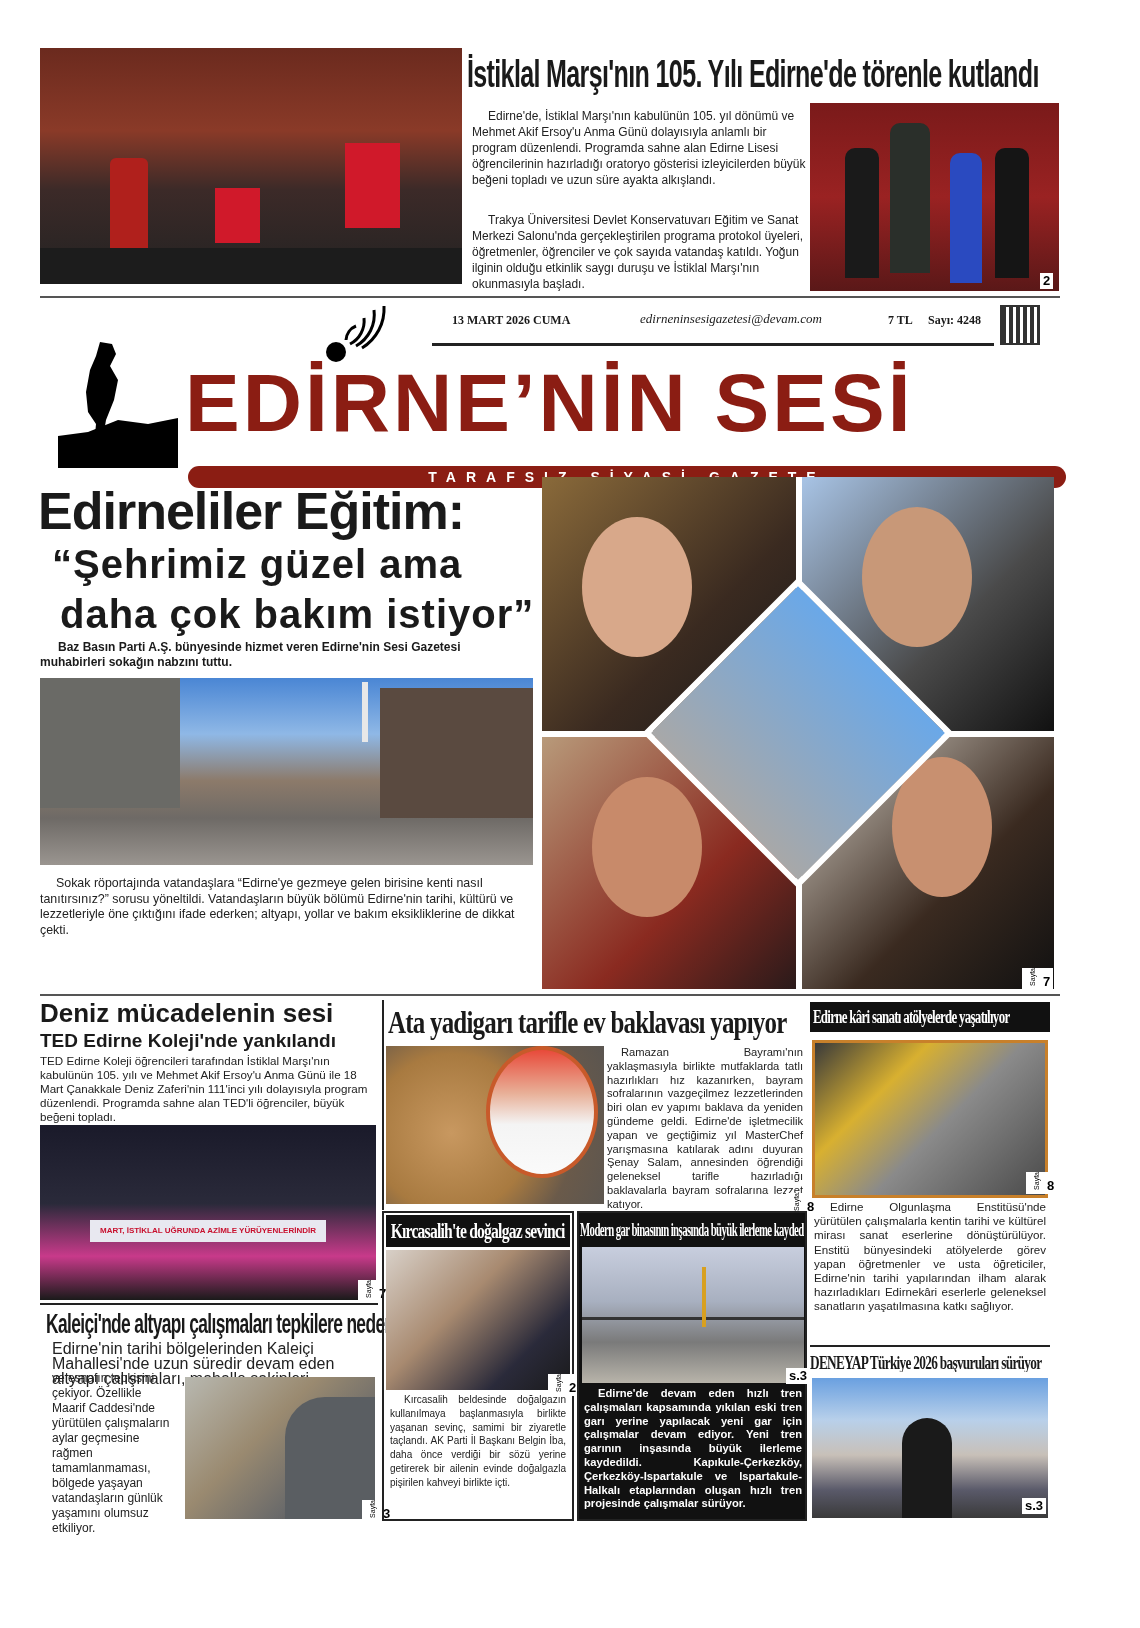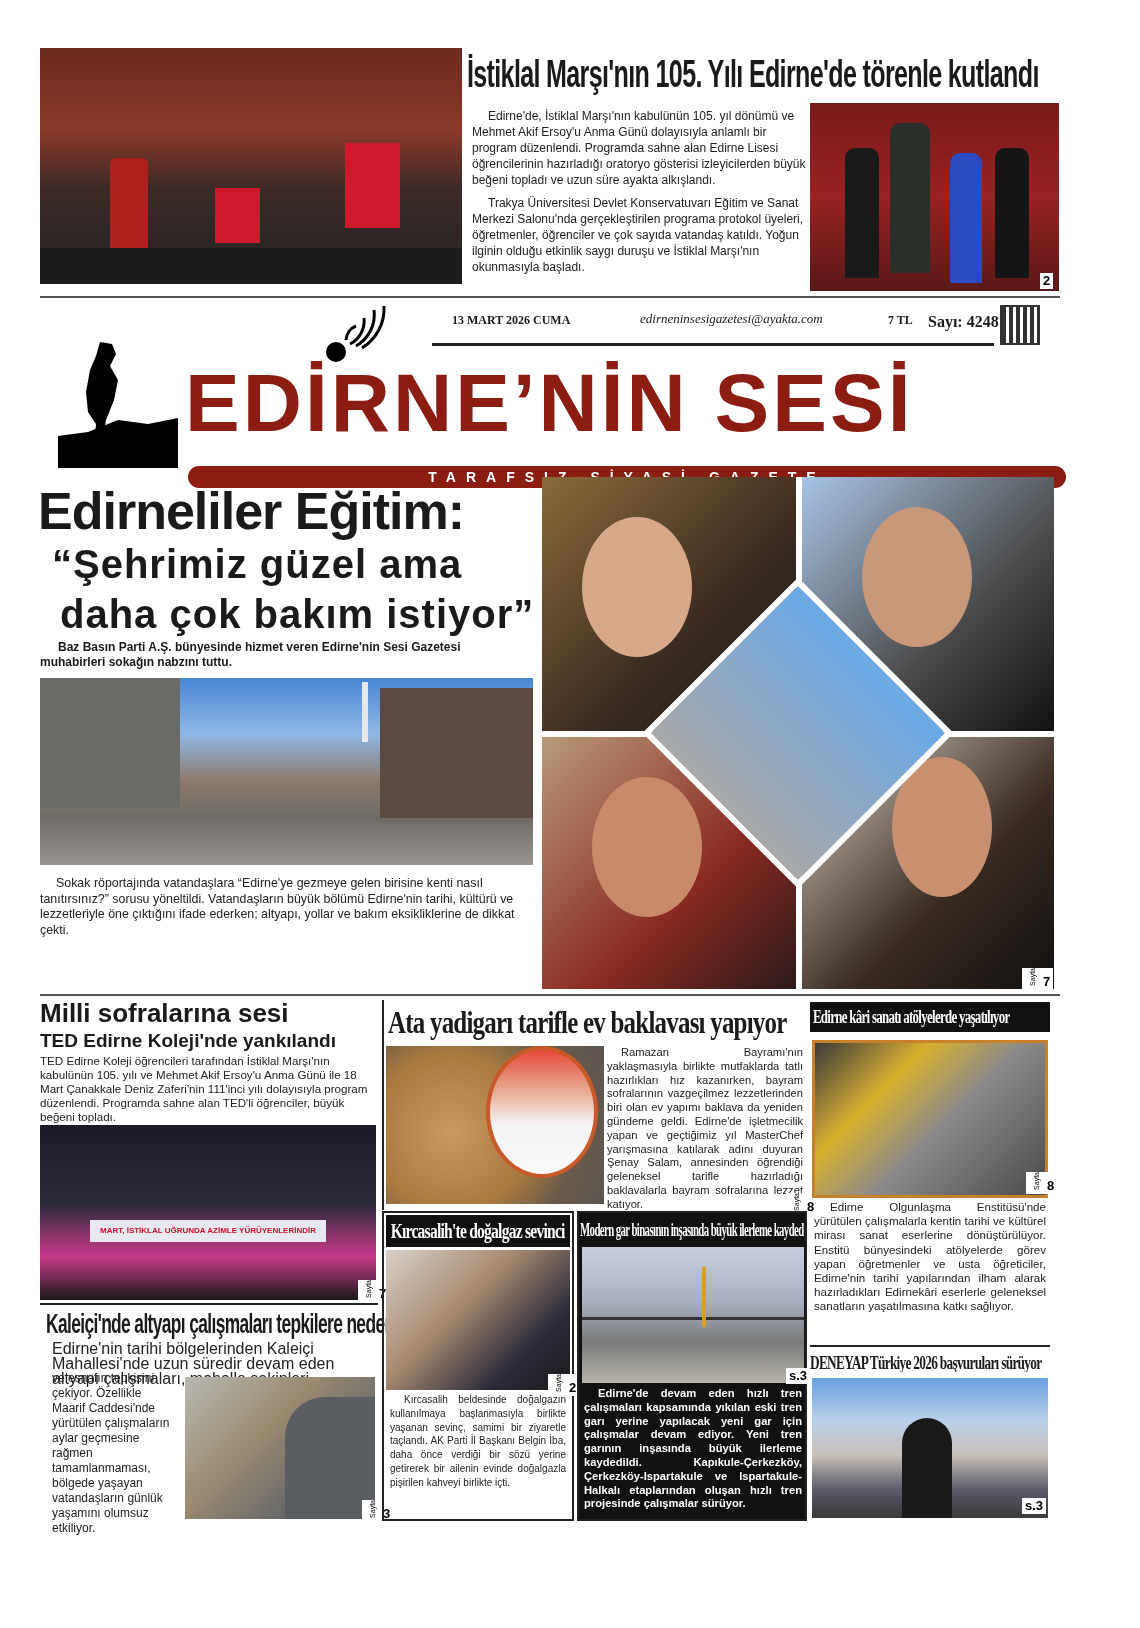--- a/index.html
+++ b/index.html
@@ -25,36 +25,36 @@
 
 <div class="photo" style="left:40px;top:48px;width:422px;height:236px;background:linear-gradient(180deg,#6b2a1e 0%,#8a3a28 35%,#3c2a28 60%,#222 100%);">
   <div class="abs" style="left:175px;top:140px;width:45px;height:55px;background:#d0192a;"></div>
   <div class="abs" style="left:305px;top:95px;width:55px;height:85px;background:#d0192a;"></div>
   <div class="abs" style="left:70px;top:110px;width:38px;height:110px;background:#b0201c;border-radius:6px;"></div>
   <div class="abs" style="left:0;top:200px;width:422px;height:36px;background:#1c1c1c;"></div>
 </div>
 <div class="abs cond" style="left:467px;top:50px;font-size:38px;line-height:48px;transform:scaleX(0.66);">İstiklal Marşı'nın 105. Yılı Edirne'de törenle kutlandı</div>
 <div class="abs body-text" style="left:472px;top:108px;width:335px;">
   <p>Edirne'de, İstiklal Marşı'nın kabulünün 105. yıl dönümü ve Mehmet Akif Ersoy'u Anma Günü dolayısıyla anlamlı bir program düzenlendi. Programda sahne alan Edirne Lisesi öğrencilerinin hazırladığı oratoryo gösterisi izleyicilerden büyük beğeni topladı ve uzun süre ayakta alkışlandı.</p>
-  <p style="margin-top:7px;">Trakya Üniversitesi Devlet Konservatuvarı Eğitim ve Sanat Merkezi Salonu'nda gerçekleştirilen programa protokol üyeleri, öğretmenler, öğrenciler ve çok sayıda vatandaş katıldı. Yoğun ilginin olduğu etkinlik saygı duruşu ve İstiklal Marşı'nın okunmasıyla başladı.</p>
+  <p style="margin-top:24px;">Trakya Üniversitesi Devlet Konservatuvarı Eğitim ve Sanat Merkezi Salonu'nda gerçekleştirilen programa protokol üyeleri, öğretmenler, öğrenciler ve çok sayıda vatandaş katıldı. Yoğun ilginin olduğu etkinlik saygı duruşu ve İstiklal Marşı'nın okunmasıyla başladı.</p>
 </div>
 <div class="photo" style="left:810px;top:103px;width:249px;height:188px;background:linear-gradient(180deg,#7a1a1a 0%,#9a2222 50%,#5a1818 100%);">
   <div class="abs" style="left:80px;top:20px;width:40px;height:150px;background:#2a2f2a;border-radius:10px 10px 0 0;"></div>
   <div class="abs" style="left:35px;top:45px;width:34px;height:130px;background:#1a1a1a;border-radius:10px 10px 0 0;"></div>
   <div class="abs" style="left:140px;top:50px;width:32px;height:130px;background:#2a4ac0;border-radius:10px 10px 0 0;"></div>
   <div class="abs" style="left:185px;top:45px;width:34px;height:130px;background:#151515;border-radius:10px 10px 0 0;"></div>
 </div>
 <div class="page-tag" style="left:1040px;top:273px;">2</div>
 
 <div class="hr" style="left:40px;top:296px;width:1020px;height:2px;"></div>
 
 <div class="abs" style="left:452px;top:313px;font-family:'Liberation Serif',serif;font-weight:bold;font-size:12px;">13 MART 2026 CUMA</div>
-<div class="abs" style="left:640px;top:311px;font-family:'Liberation Serif',serif;font-style:italic;font-size:13px;">edirneninsesigazetesi@ayakta.com</div>
+<div class="abs" style="left:640px;top:311px;font-family:'Liberation Serif',serif;font-style:italic;font-size:13px;">edirneninsesigazetesi@devam.com</div>
 <div class="abs" style="left:888px;top:313px;font-family:'Liberation Serif',serif;font-weight:bold;font-size:12px;">7 TL</div>
-<div class="abs" style="left:928px;top:313px;font-family:'Liberation Serif',serif;font-weight:bold;font-size:16px;">Sayı: 4248</div>
+<div class="abs" style="left:928px;top:313px;font-family:'Liberation Serif',serif;font-weight:bold;font-size:12px;">Sayı: 4248</div>
 <div class="abs" style="left:1000px;top:305px;width:40px;height:40px;border:2px solid #000;background:repeating-linear-gradient(90deg,#000 0 4px,#fff 4px 7px),#fff;opacity:0.8;"></div>
 <div class="hr" style="left:432px;top:343px;width:562px;height:3px;background:#222;"></div>
 
 <div class="abs" style="left:58px;top:340px;width:120px;height:128px;">
   <svg width="120" height="128" viewBox="0 0 120 128">
     <path d="M42 2 L54 4 L58 14 L52 26 L60 40 L56 60 L48 80 L44 104 L36 106 L38 84 L30 72 L28 52 L32 30 L38 16 Z" fill="#000"></path>
     <path d="M0 128 L0 96 L30 92 L60 80 L90 84 L120 78 L120 128 Z" fill="#000"></path>
   </svg>
 </div>
 <div class="abs" style="left:320px;top:304px;width:80px;height:60px;">
@@ -92,21 +92,21 @@
   <div class="abs" style="left:0;top:260px;width:254px;height:252px;background:linear-gradient(135deg,#b89a7a,#8a2a20 60%,#2a1a1a);"></div>
   <div class="abs" style="left:50px;top:300px;width:110px;height:140px;border-radius:50%;background:#c88a6a;"></div>
   <div class="abs" style="left:260px;top:260px;width:252px;height:252px;background:linear-gradient(135deg,#d8d2c8,#3a2a20 60%,#111);"></div>
   <div class="abs" style="left:350px;top:280px;width:100px;height:140px;border-radius:50%;background:#c89070;"></div>
   <div class="abs" style="left:146px;top:146px;width:220px;height:220px;background:linear-gradient(180deg,#6aa8e8,#a8a8a8);transform:rotate(45deg);border:6px solid #fff;"></div>
 </div>
 <div class="page-tag" style="left:1022px;top:968px;"><span class="sm">Sayfa</span><span>7</span></div>
 
 <div class="hr" style="left:40px;top:994px;width:1020px;height:2px;"></div>
 
-<div class="abs" style="left:40px;top:998px;font-size:26px;font-weight:bold;line-height:30px;white-space:nowrap;">Milli sofralarına sesi</div>
+<div class="abs" style="left:40px;top:998px;font-size:26px;font-weight:bold;line-height:30px;white-space:nowrap;">Deniz mücadelenin sesi</div>
 <div class="abs" style="left:40px;top:1029px;font-size:19px;font-weight:bold;line-height:24px;white-space:nowrap;">TED Edirne Koleji'nde yankılandı</div>
 <div class="abs body-text" style="left:40px;top:1054px;width:338px;font-size:11.6px;line-height:14px;">TED Edirne Koleji öğrencileri tarafından İstiklal Marşı'nın kabulünün 105. yılı ve Mehmet Akif Ersoy'u Anma Günü ile 18 Mart Çanakkale Deniz Zaferi'nin 111'inci yılı dolayısıyla program düzenlendi. Programda sahne alan TED'li öğrenciler, büyük beğeni topladı.</div>
 <div class="photo" style="left:40px;top:1125px;width:336px;height:175px;background:linear-gradient(180deg,#1a1a2a 0%,#2a2a3a 45%,#c83a8a 75%,#1a1a1a 100%);">
   <div class="abs" style="left:50px;top:95px;width:236px;height:22px;background:#e8e8f0;color:#c8102e;font-size:8px;font-weight:bold;text-align:center;line-height:22px;">MART, İSTİKLAL UĞRUNDA AZİMLE YÜRÜYENLERİNDİR</div>
 </div>
 <div class="page-tag" style="left:358px;top:1280px;"><span class="sm">Sayfa</span><span>7</span></div>
 
 <div class="boxed" style="left:40px;top:1303px;width:338px;height:218px;border-width:2px 0 0 0;"></div>
 <div class="abs cond" style="left:46px;top:1307px;font-size:28px;line-height:34px;transform:scaleX(0.62);">Kaleiçi'nde altyapı çalışmaları tepkilere neden oldu</div>
 <div class="abs body-text" style="left:52px;top:1341px;width:322px;font-size:16px;line-height:15px;">Edirne'nin tarihi bölgelerinden Kaleiçi Mahallesi'nde uzun süredir devam eden altyapı çalışmaları, mahalle sakinleri</div>

